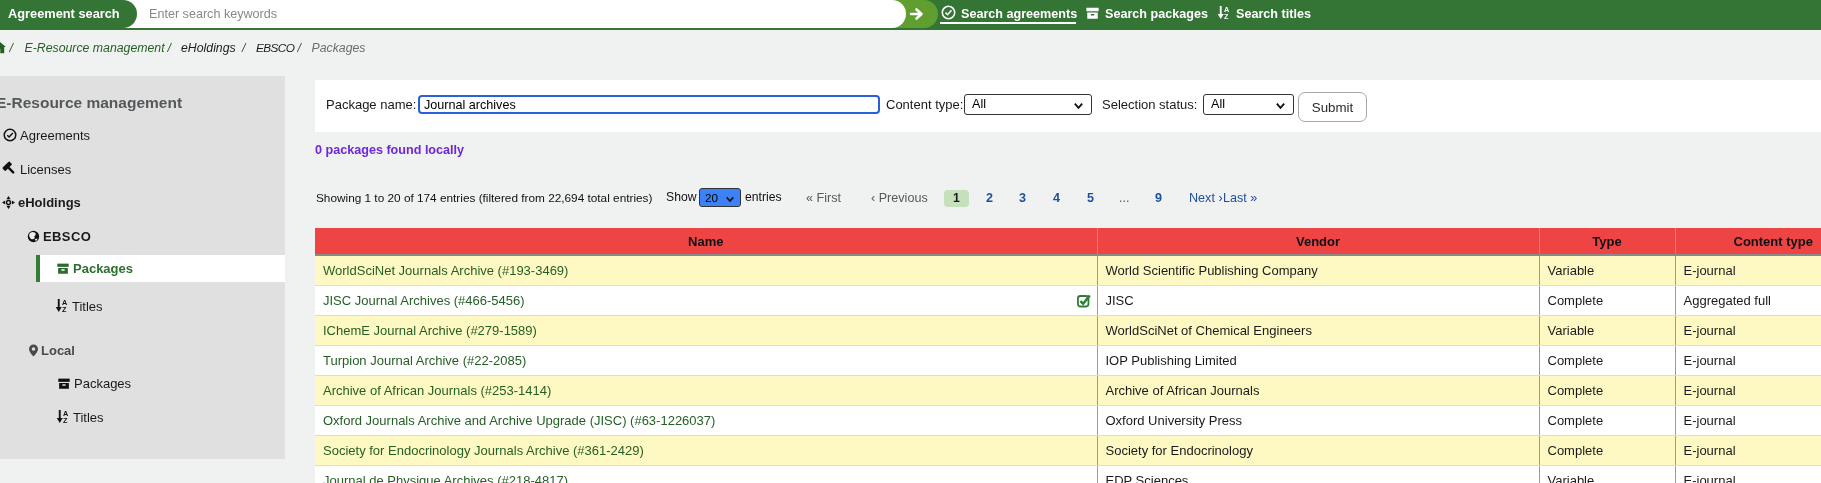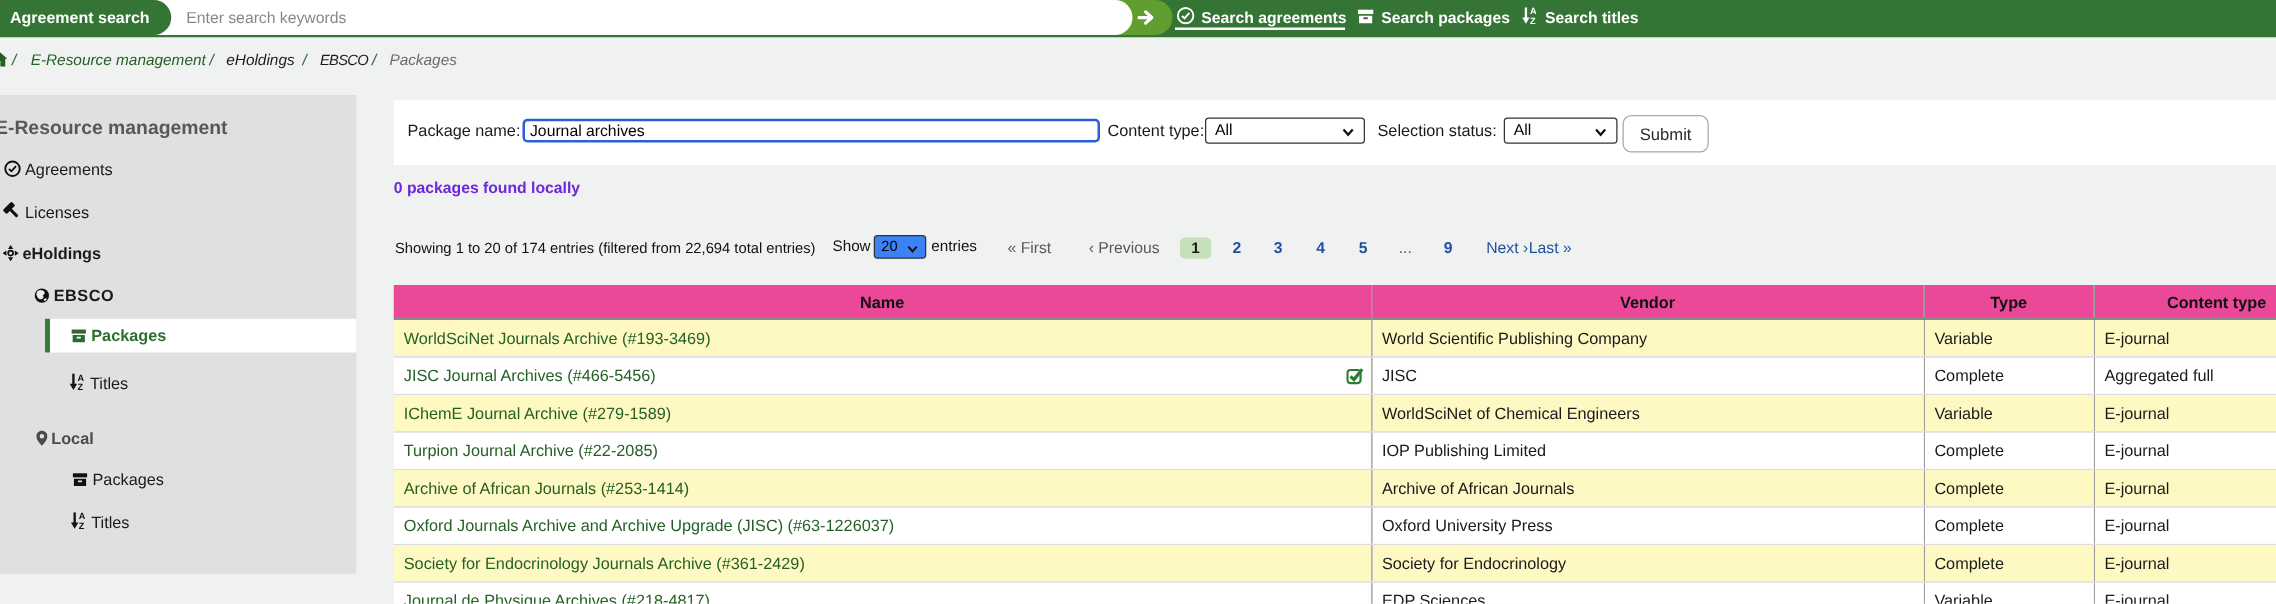--- a/index.html
+++ b/index.html
@@ -51,21 +51,21 @@
              font-size:11.7px; line-height:17px; padding-left:5px; }
   #entlbl { position:absolute; left:745px; top:190px; font-size:12.2px; color:#111; }
   .pg { position:absolute; top:191px; font-size:12.6px; color:#1f4f9e; white-space:nowrap; }
   .pg.num { font-weight:bold; }
   .pg.gray { color:#595959; }
   #pgact { position:absolute; left:944px; top:190px; width:25px; height:17px; background:#c6e0bc; border-radius:4px; color:#1a1a1a; font-weight:bold;
            font-size:12.3px; text-align:center; line-height:17px; }
 
   
   #tbl { position:absolute; left:315px; top:228px; width:1556px; border-collapse:collapse; table-layout:fixed; font-size:13px; }
-  #tbl th { background:#ec4899; font-weight:bold; text-align:center; height:27px; border-bottom:2px solid #8a8a8a;
+  #tbl th { background:#ef4444; font-weight:bold; text-align:center; height:27px; border-bottom:2px solid #8a8a8a;
             border-left:1px solid #9c9c9c; color:#111; }
   #tbl th:first-child { border-left:none; }
   #tbl td { height:30px; border-left:1px solid #9c9c9c; border-bottom:1px solid #dcdcdc; padding:0 8px; color:#1a1a1a; position:relative; }
   #tbl td:first-child { border-left:none; }
   #tbl tr.odd td { background:#fef9c3; }
   #tbl tr.even td { background:#fff; }
   #tbl a { color:#245f25; text-decoration:none; }
 </style>
 </head>
 <body>

